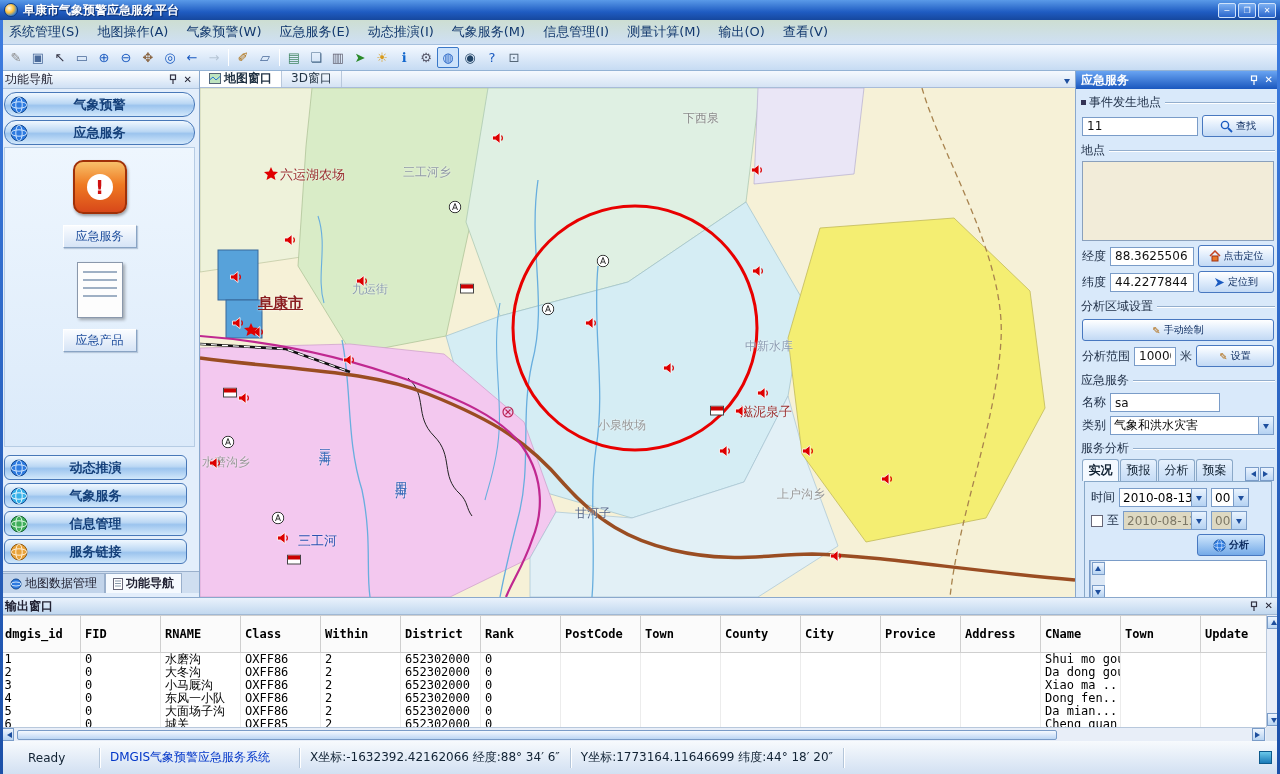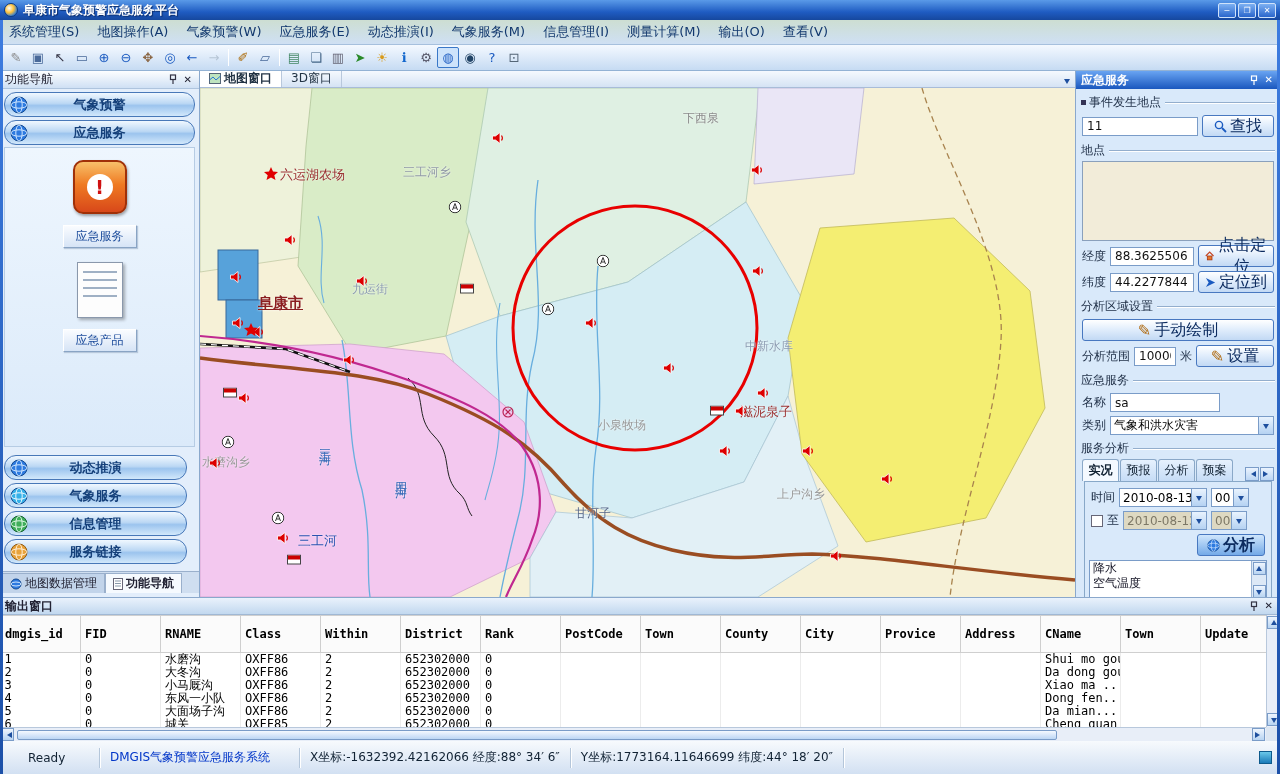--- a/index.html
+++ b/index.html
@@ -22,21 +22,21 @@
   .toolbar { position:absolute; left:0; top:45px; width:1280px; height:26px;
     background:linear-gradient(#f4f9ff,#c6dbf3); border-bottom:1px solid #93b2d4; display:flex; align-items:center; padding-left:5px; z-index:25;}
   .tb-btn { width:22px; height:21px; display:inline-flex; align-items:center; justify-content:center; font-size:13px; border:1px solid transparent; border-radius:2px; }
   .tb-btn.active { border-color:#3a78c8; background:#cde3fb; }
   .tb-btn.disabled { opacity:.45; }
   .tb-sep { width:1px; height:17px; background:#97b2d0; border-right:1px solid #fff; margin:0 3px; }
 
   
   .field { background:#fff; border:1px solid #7a9cc8; height:19px; font-size:12px; padding:0 4px; font-family:inherit; color:#111; }
   .btn { display:inline-flex; align-items:center; justify-content:center; gap:3px; height:22px; padding:0 6px;
-    background:linear-gradient(#ffffff,#e2eefc 45%,#c2d9f4); border:1px solid #4878c0; border-radius:3px; font-size:16px; color:#0d2c60; font-family:inherit;}
+    background:linear-gradient(#ffffff,#e2eefc 45%,#c2d9f4); border:1px solid #4878c0; border-radius:3px; font-size:10px; color:#0d2c60; font-family:inherit;}
   .combo { display:inline-flex; align-items:center; background:#fff; border:1px solid #7a9cc8; height:19px; }
   .combo .combo-text { flex:1; padding:0 3px; font-size:12px; white-space:nowrap; overflow:hidden; }
   .cb-btn { width:15px; height:100%; background:linear-gradient(#e9f3fe,#b5d2f2); border-left:1px solid #7a9cc8; display:inline-flex; align-items:center; justify-content:center; }
   .combo.disabled { background:#ded9c2; }
   .combo.disabled .combo-text { color:#7d7866; }
   .tri-down { width:0; height:0; border:3px solid transparent; border-top:5px solid #1e4f9e; margin-top:4px; }
   .tri-up { width:0; height:0; border:3px solid transparent; border-bottom:5px solid #1e4f9e; margin-bottom:4px; }
   .tri-left { width:0; height:0; border:3px solid transparent; border-right:5px solid #1e4f9e; margin-right:3px; }
   .tri-right { width:0; height:0; border:3px solid transparent; border-left:5px solid #1e4f9e; margin-left:3px; }
   .checkbox { width:12px; height:12px; background:#fff; border:1px solid #667; display:inline-block; }
@@ -54,21 +54,21 @@
   .nav-big .globe { position:absolute; left:5px; top:3px; }
   .shortcut-panel { position:absolute; left:4px; right:4px; top:76px; height:300px; background:linear-gradient(#eef6fe,#dbeafa);
     border:1px solid #b6cce4; display:flex; flex-direction:column; align-items:center; }
   .alert-icon { width:54px; height:54px; margin-top:12px; border-radius:10px; border:2px solid #a03008;
     background:linear-gradient(#f8c06a,#ef7a22 45%,#d8481a); display:flex; align-items:center; justify-content:center; box-shadow:1px 2px 3px rgba(0,0,0,.35);}
   .alert-bubble { width:26px; height:26px; border-radius:50%; background:#fff; color:#cf1010; font-weight:bold; font-size:19px; display:flex; align-items:center; justify-content:center;}
   .shortcut-label { margin-top:11px; padding:2px 12px; font-size:12px; color:#1a4a9a;
     background:linear-gradient(#fafcff,#d6e4f6); border:1px solid; border-color:#ffffff #89a4c4 #89a4c4 #ffffff; box-shadow:1px 1px 1px #b8c8dc; }
   .doc-icon { width:46px; height:56px; margin-top:14px; background:#fdfdfd; border:1px solid #8a98ac; box-shadow:2px 2px 3px rgba(0,0,0,.3); padding:8px 5px; display:flex; flex-direction:column; gap:6px;}
   .doc-line { height:2px; background:#9fb0c4; }
-  .nav-bottom { position:absolute; left:0; right:8px; }
+  .nav-bottom { position:absolute; left:0; right:8px;border-radius:6px; }
   .btabs { position:absolute; left:0; right:0; bottom:4px; height:22px; display:flex; align-items:flex-end; padding-left:2px; border-top:1px solid #9ab0cc; background:#cfdef0;}
   .btab { display:inline-flex; align-items:center; gap:3px; padding:2px 7px; font-size:12px; color:#223;
     border:1px solid #9ab0cc; border-bottom:none; background:#c2d4ea; height:20px; }
   .btab.active { background:#f6fafe; font-weight:bold; }
 
   
   .map-area { position:absolute; left:200px; top:71px; width:875px; height:526px; background:#fff; z-index:5; }
   .map-tabs { height:17px; background:linear-gradient(#f5f9fe,#d5e3f4); border-bottom:1px solid #a8bcd8; display:flex; align-items:flex-end; }
   .map-tab { display:inline-flex; align-items:center; gap:3px; padding:1px 9px; font-size:12px; height:17px; color:#234; border-right:1px solid #b8c8dc; }
   .map-tab.active { background:#fff; font-weight:bold; }
@@ -616,24 +616,20 @@
           <button class="btn analyze">
             <svg width="13" height="13" viewBox="0 0 18 18">
                 <circle cx="9" cy="9" r="8" fill="#2d7ae0" stroke="#14498f"></circle>
                 <ellipse cx="9" cy="9" rx="8" ry="3.2" fill="none" stroke="#cfe6ff"></ellipse>
                 <ellipse cx="9" cy="9" rx="3.2" ry="8" fill="none" stroke="#cfe6ff"></ellipse>
               </svg>
             <span>分析</span>
           </button>
         </div>
         <div class="listbox">
-          <div class="list-items">
-              <div class="list-item">降水</div>
-              <div class="list-item">空气温度</div>
-            </div>
           <div class="lb-scroll">
             <span class="sc-btn">
                 <i class="tri-up"></i>
               </span>
             <span class="sc-btn">
                 <i class="tri-down"></i>
               </span>
           </div>
         </div>
       </div>

